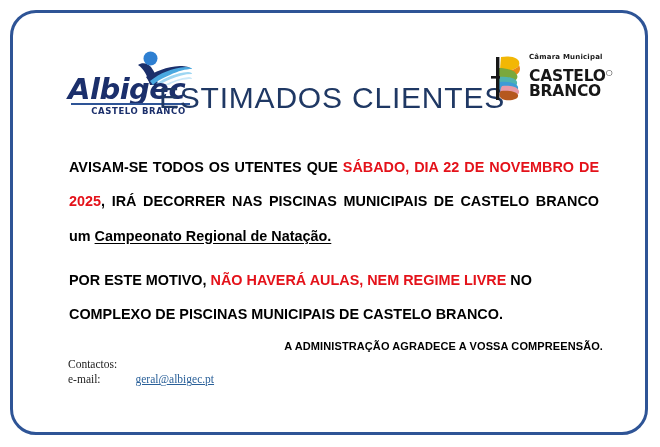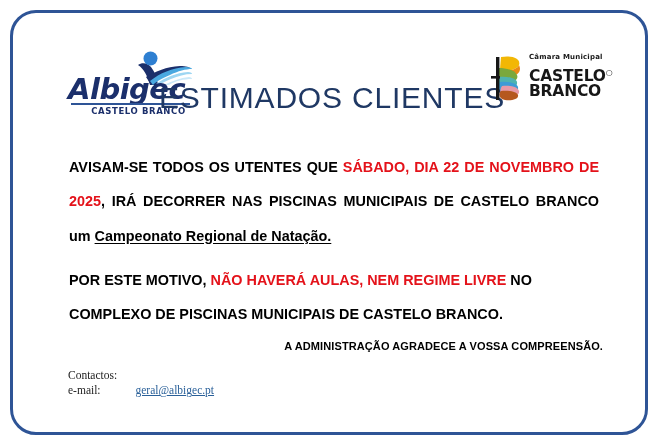--- a/index.html
+++ b/index.html
@@ -175,21 +175,21 @@
     font-weight: bold;
     font-size: 11px;
     color: #000000;
     letter-spacing: 0.1px;
   }
 
   
   .contacts {
     position: absolute;
     left: 55px;
-    top: 355px;
+    top: 344px;
     font-family: "Liberation Serif", serif;
     font-size: 11.5px;
     color: #222222;
     line-height: 1.33;
   }
   .contacts .link {
     color: #2a6099;
     padding-left: 32px;
   }
 </style>

